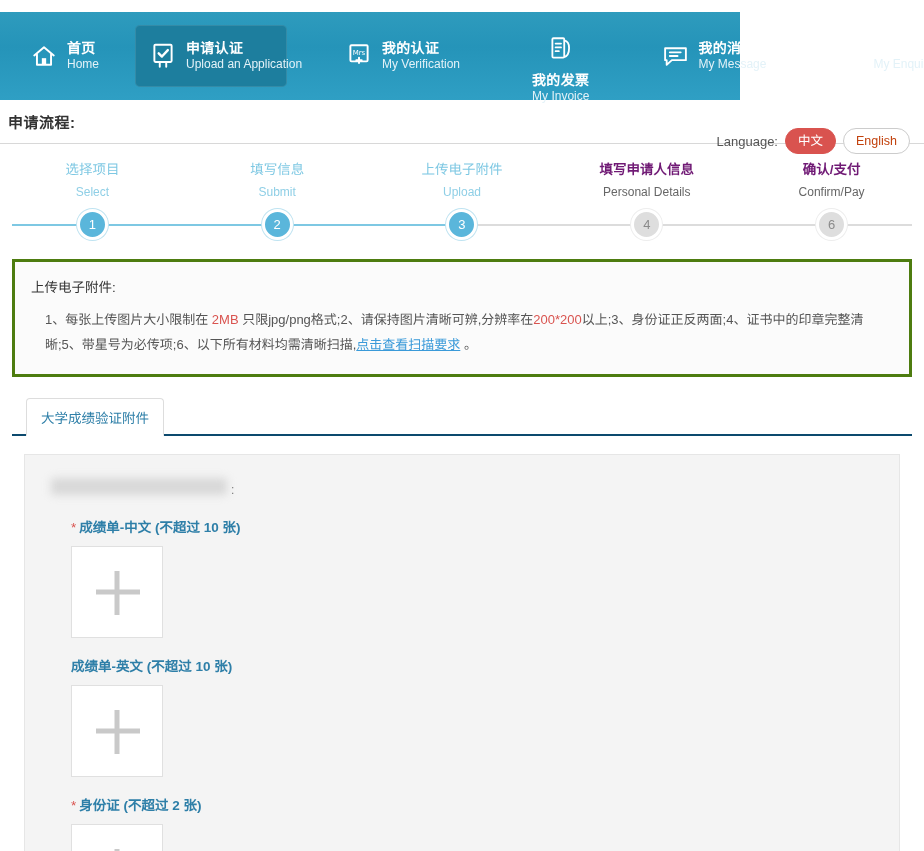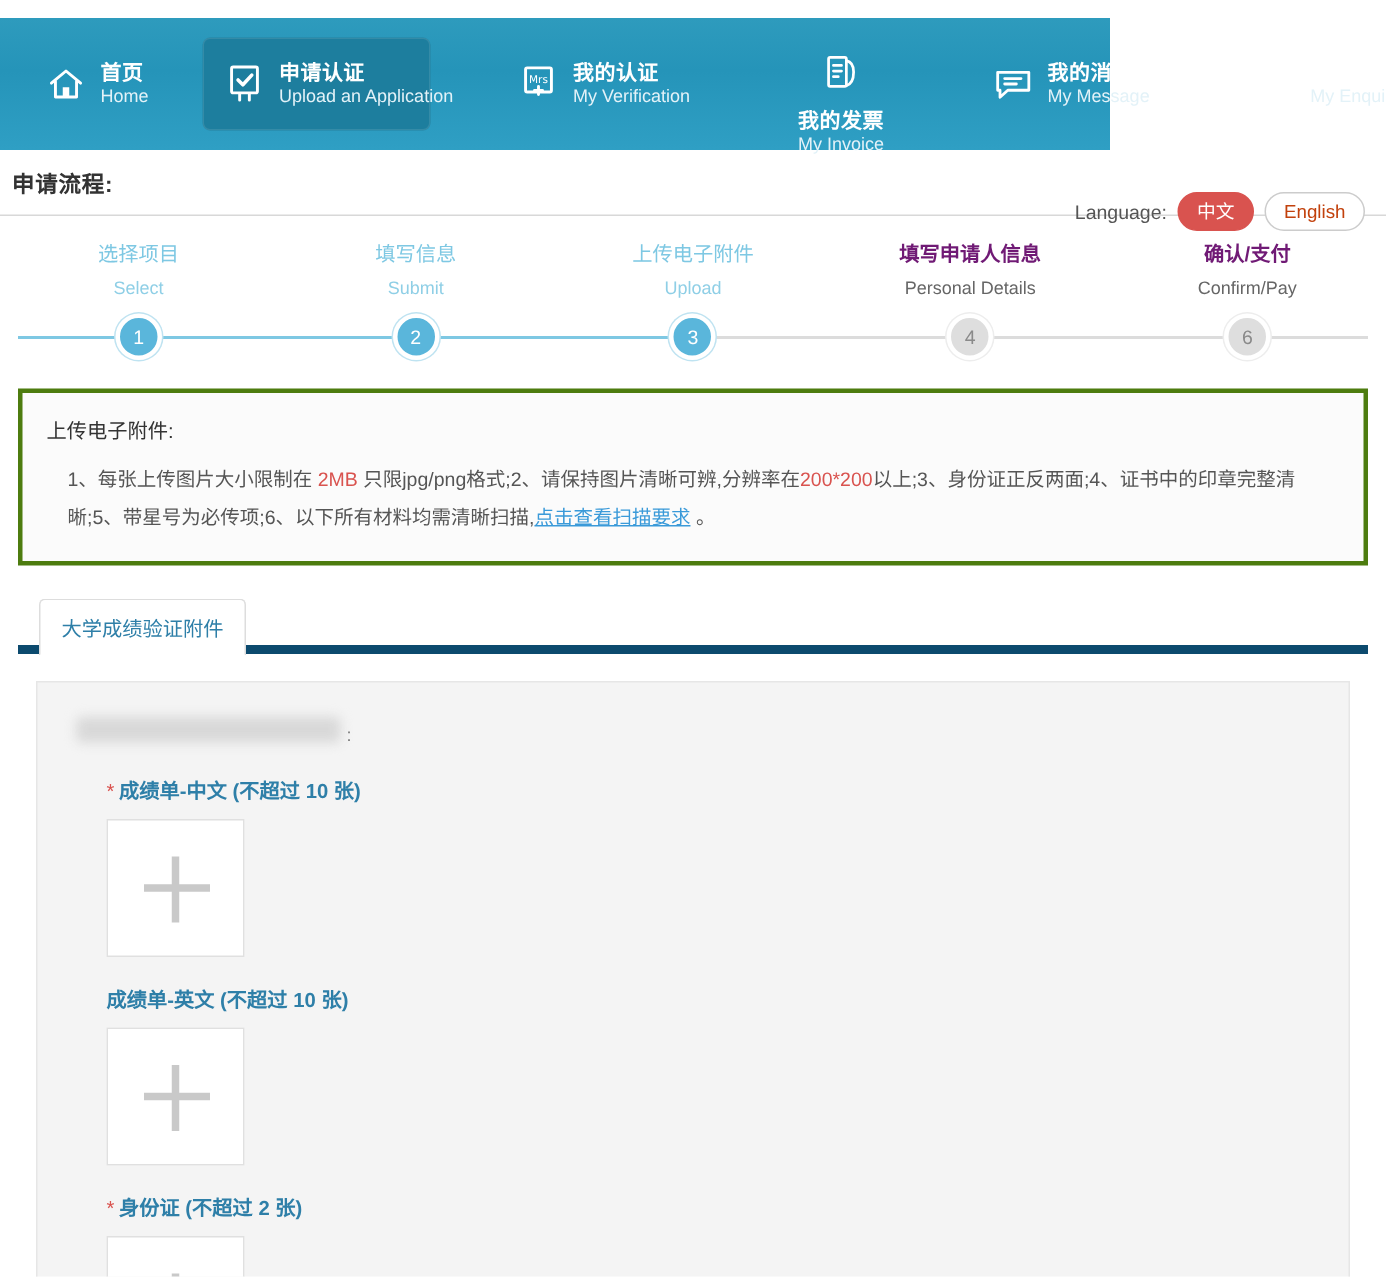--- a/index.html
+++ b/index.html
@@ -203,23 +203,23 @@
     color: #3a9ad9;
     text-decoration: underline;
     cursor: pointer;
   }
 
   
   .tabs {
     margin: 22px 12px 0 12px;
     position: relative;
     height: 37px;
-    border-bottom: 6px solid #0c4a6e;
-    display: flex;
-    align-items: flex-start;
+    border-bottom: 2px solid #0c4a6e;
+    display: flex;
+    align-items: center;
   }
   .tab {
     border: 1px solid #dddddd;
     border-bottom: 1px solid #ffffff;
     background: #ffffff;
     border-radius: 4px 4px 0 0;
     padding: 8px 14px 8px 14px;
     margin-left: 14px;
     margin-bottom: -1px;
     font-size: 13.5px;

